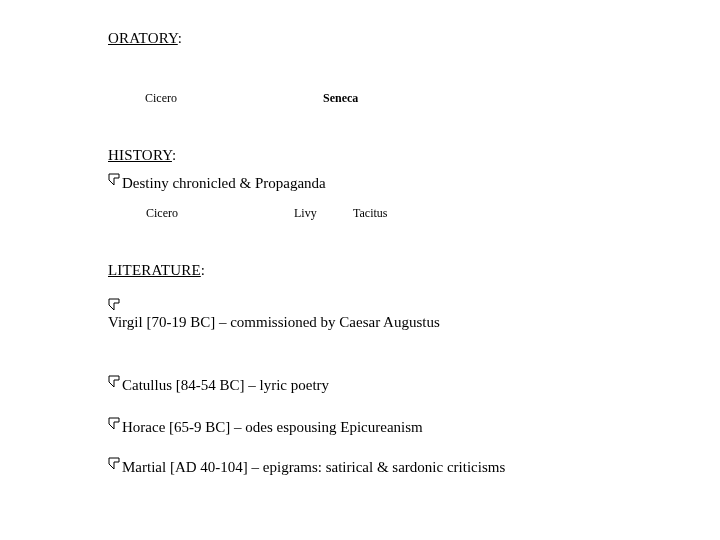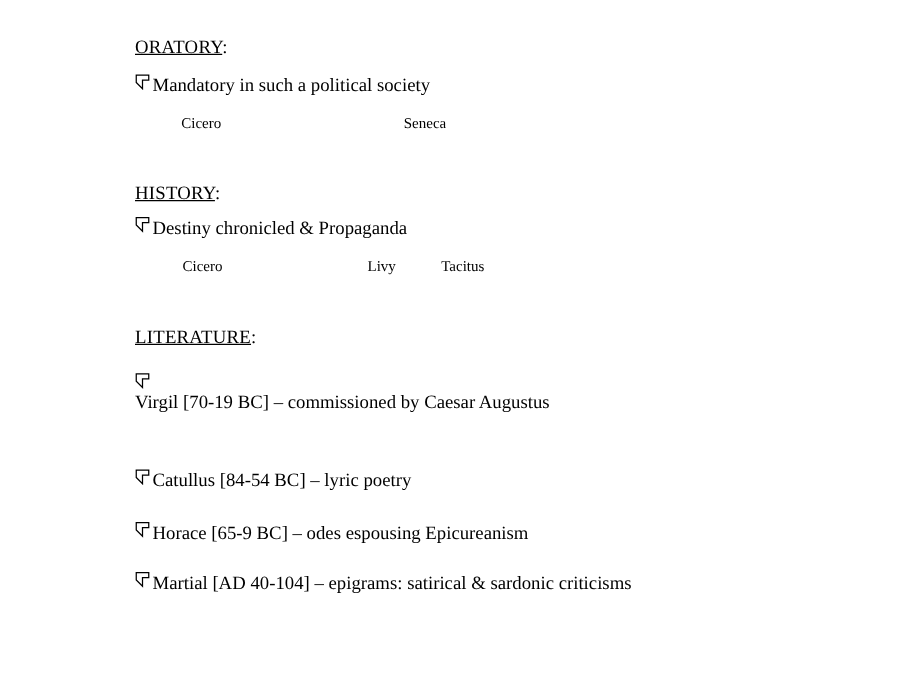--- a/index.html
+++ b/index.html
@@ -66,31 +66,23 @@
 </style>
 </head>
 <body>
 
 <div class="slide">
 
   <div class="line heading" style="left:108px; top:31px;">
     <span class="u">ORATORY</span><span>:</span>
   </div>
 
-  <div class="bullet-row" style="left:108px; top:62px;">
-    <span class="arrow">
-      <svg width="13" height="14" viewBox="0 0 13 14">
-        <path d="M1,1 L11,1 L11,5 L6,5 L6,12 L1,7 Z" fill="none" stroke="#000000" stroke-width="1"></path>
-      </svg>
-    </span>
-    <span class="btext">Mandatory in such a political society</span>
-  </div>
 
   <div class="col" style="left:145px; top:91px;">Cicero</div>
-  <div class="col" style="left:323px; top:91px;">Seneca</div>
+  <div class="col" style="left:323px; top:91px;font-weight:bold;">Seneca</div>
 
   <div class="line heading" style="left:108px; top:148px;">
     <span class="u">HISTORY</span><span>:</span>
   </div>
 
   <div class="bullet-row" style="left:108px; top:176px;">
     <span class="arrow">
       <svg width="13" height="14" viewBox="0 0 13 14">
         <path d="M1,1 L11,1 L11,5 L6,5 L6,12 L1,7 Z" fill="none" stroke="#000000" stroke-width="1"></path>
       </svg>

